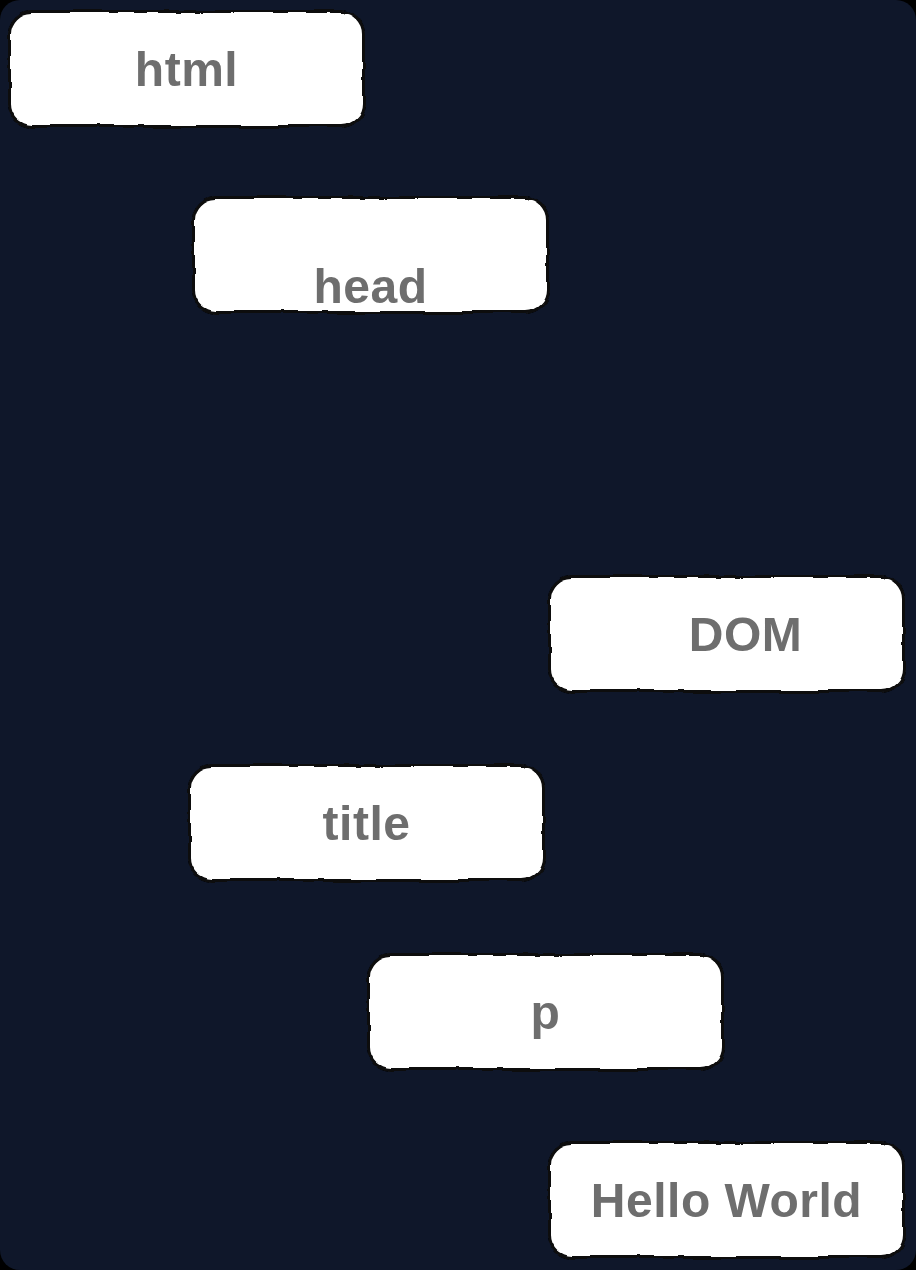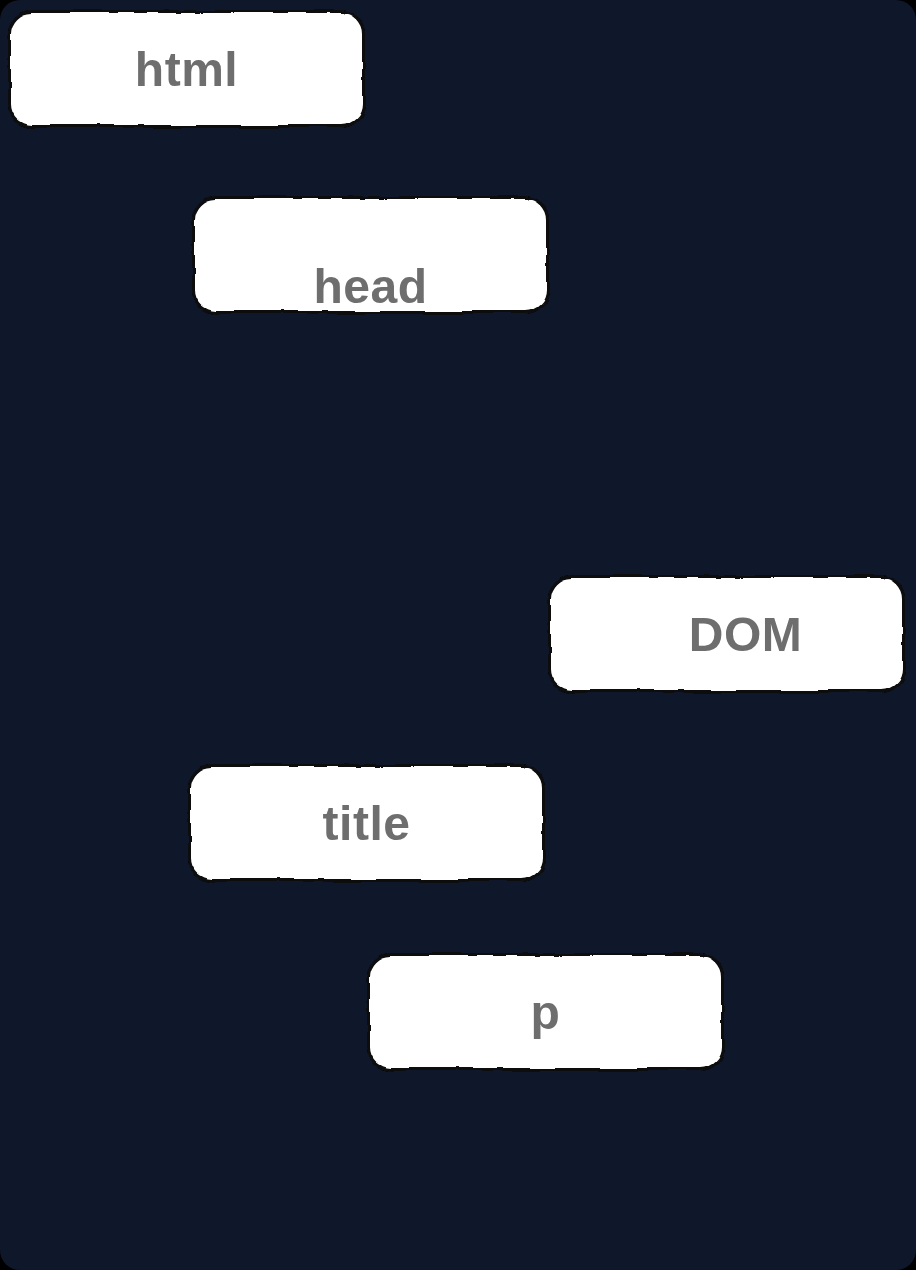--- a/index.html
+++ b/index.html
@@ -68,13 +68,17 @@
       <span class="node-label" style="color: rgb(110, 110, 110); margin-left: 38px;">DOM</span>
     </div>
     <div class="node" style="left: 188px; top: 764px;">
       <div class="node-bg" style="background: rgb(255, 255, 255); border-color: rgb(10, 10, 10);"></div>
       <span class="node-label" style="color: rgb(110, 110, 110);">title</span>
     </div>
     <div class="node" style="left: 367px; top: 953px;">
       <div class="node-bg" style="background: rgb(255, 255, 255); border-color: rgb(10, 10, 10);"></div>
       <span class="node-label" style="color: rgb(110, 110, 110);">p</span>
     </div>
+    <div class="node" style="left: 548px; top: 1141px;">
+      <div class="node-bg" style="background: rgb(255, 255, 255); border-color: rgb(10, 10, 10);"></div>
+      <span class="node-label" style="color: rgb(110, 110, 110);">Hello World</span>
+    </div>
   </div>
 
 </body></html>

